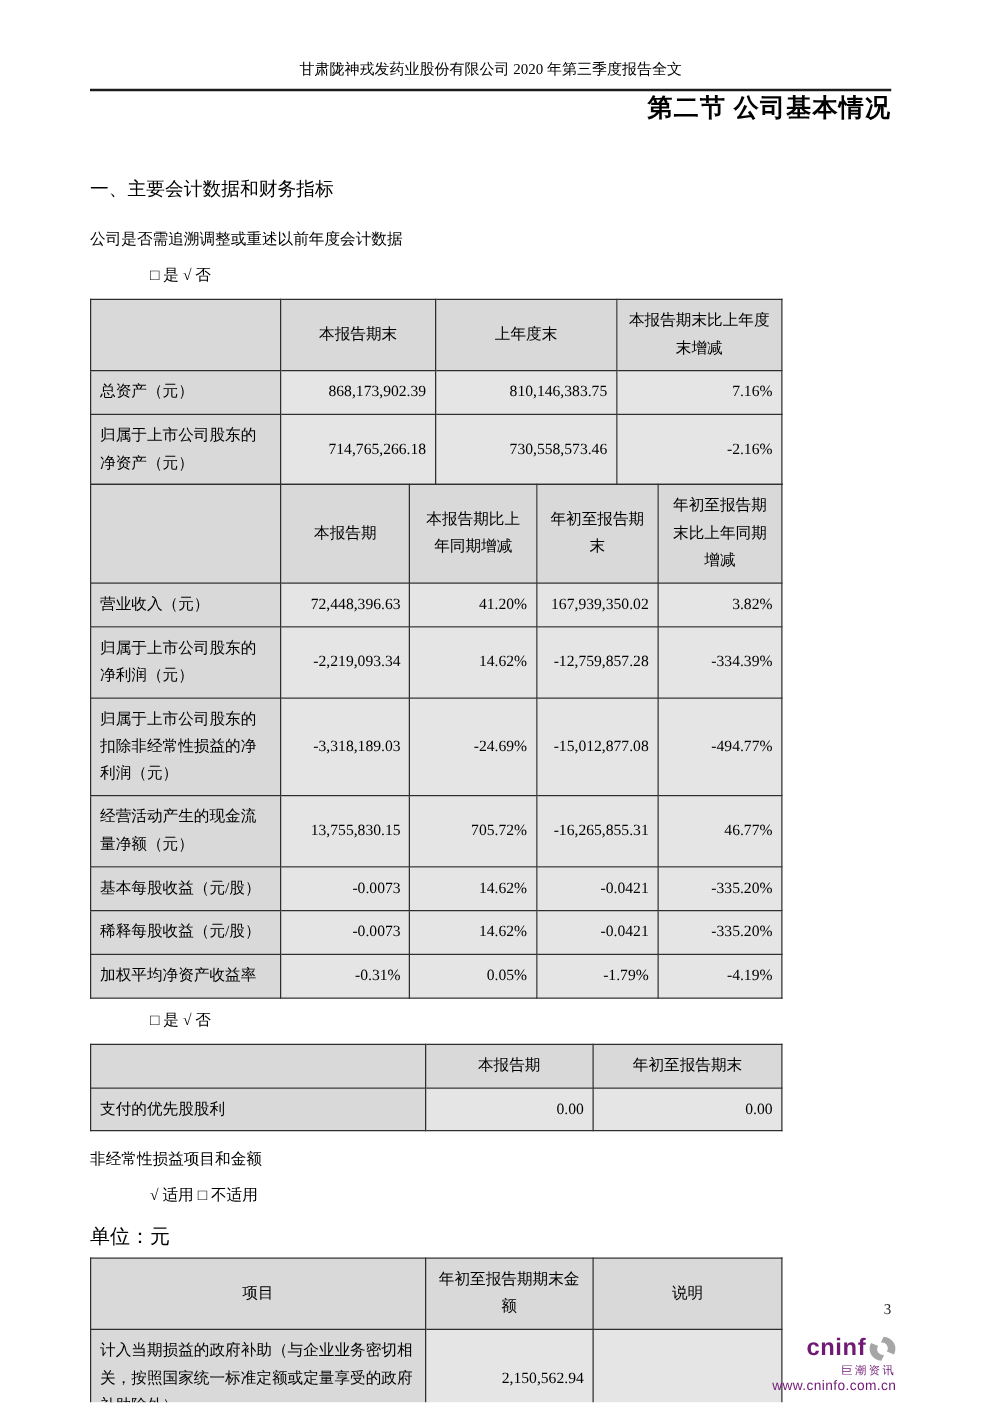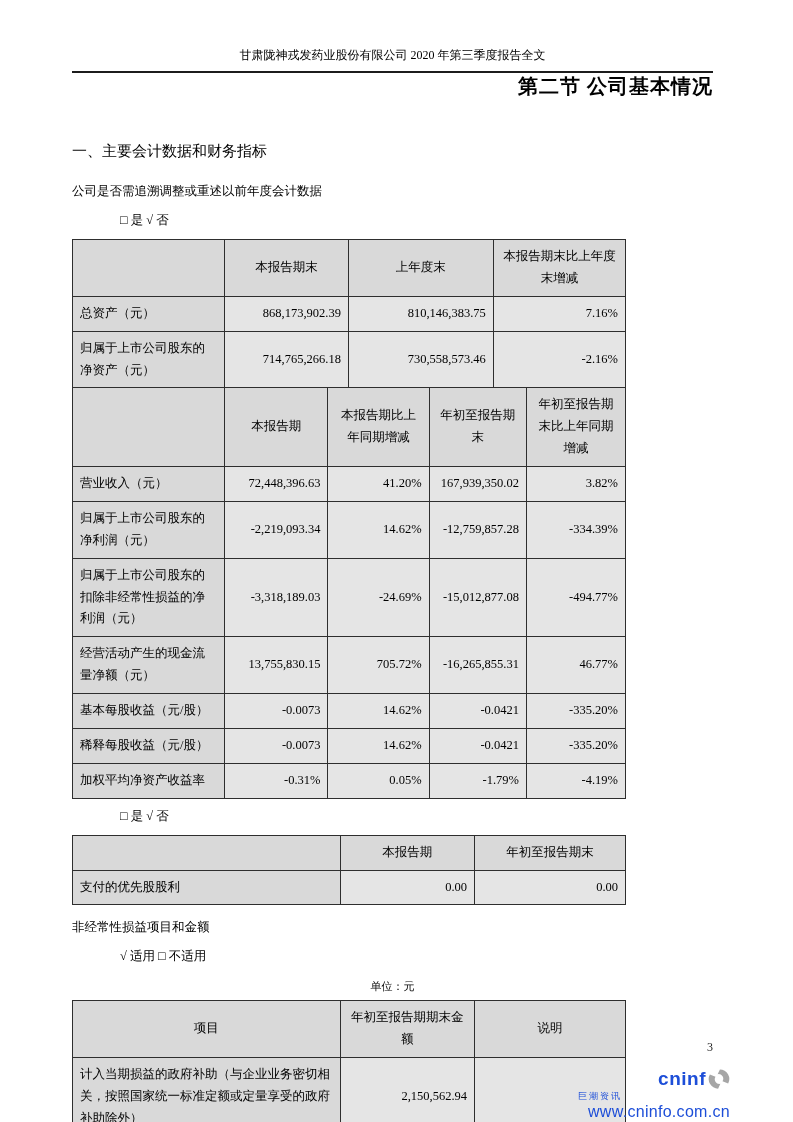--- a/index.html
+++ b/index.html
@@ -47,37 +47,37 @@
     vertical-align:middle;
     overflow:hidden;
     word-break:break-all;
   }
   table.tbl { border:1.5px solid #1c1c1c; }
   .shade { background:#d9d9d9; }
   .c-lbl { text-align:left; }
   .c-num { text-align:right; background:#e5e5e5; }
   .c-hdr { text-align:center; }
 
-  .unit-line { text-align:center; font-size:11px; margin-top:14px; margin-bottom:6px; }
+  .unit-line { text-align:left; font-size:16px; margin-top:14px; margin-bottom:6px; }
 
   .page-num {
     position:absolute; right:80px; top:1040px;
     font-size:12px; color:#222;
   }
   .logo-block {
-    position:absolute; right:63px; top:1068px;
-    text-align:left;
-    color:#1d4ed8;
+    position:absolute; right:76px; top:1068px;
+    text-align:right;
+    color:#701a75;
     font-family:"Liberation Sans","DejaVu Sans",sans-serif;
     line-height:1.15;
   }
   .logo-row { display:flex; align-items:center; justify-content:flex-end; gap:2px; }
   .logo-word { font-size:19px; font-weight:bold; letter-spacing:0.5px; }
   .logo-sub { font-size:9px; letter-spacing:2px; margin-top:1px; }
-  .logo-url { font-size:16px; margin-top:2px; letter-spacing:0.3px;margin-left:10px; }
+  .logo-url { font-size:11px; margin-top:2px; letter-spacing:0.3px;margin-left:10px; }
 </style>
 </head>
 <body>
 
 <div class="page">
   <div class="content">
 
     <div class="doc-header">
       <span>甘肃陇神戎发药业股份有限公司 2020 年第三季度报告全文</span>
     </div>

